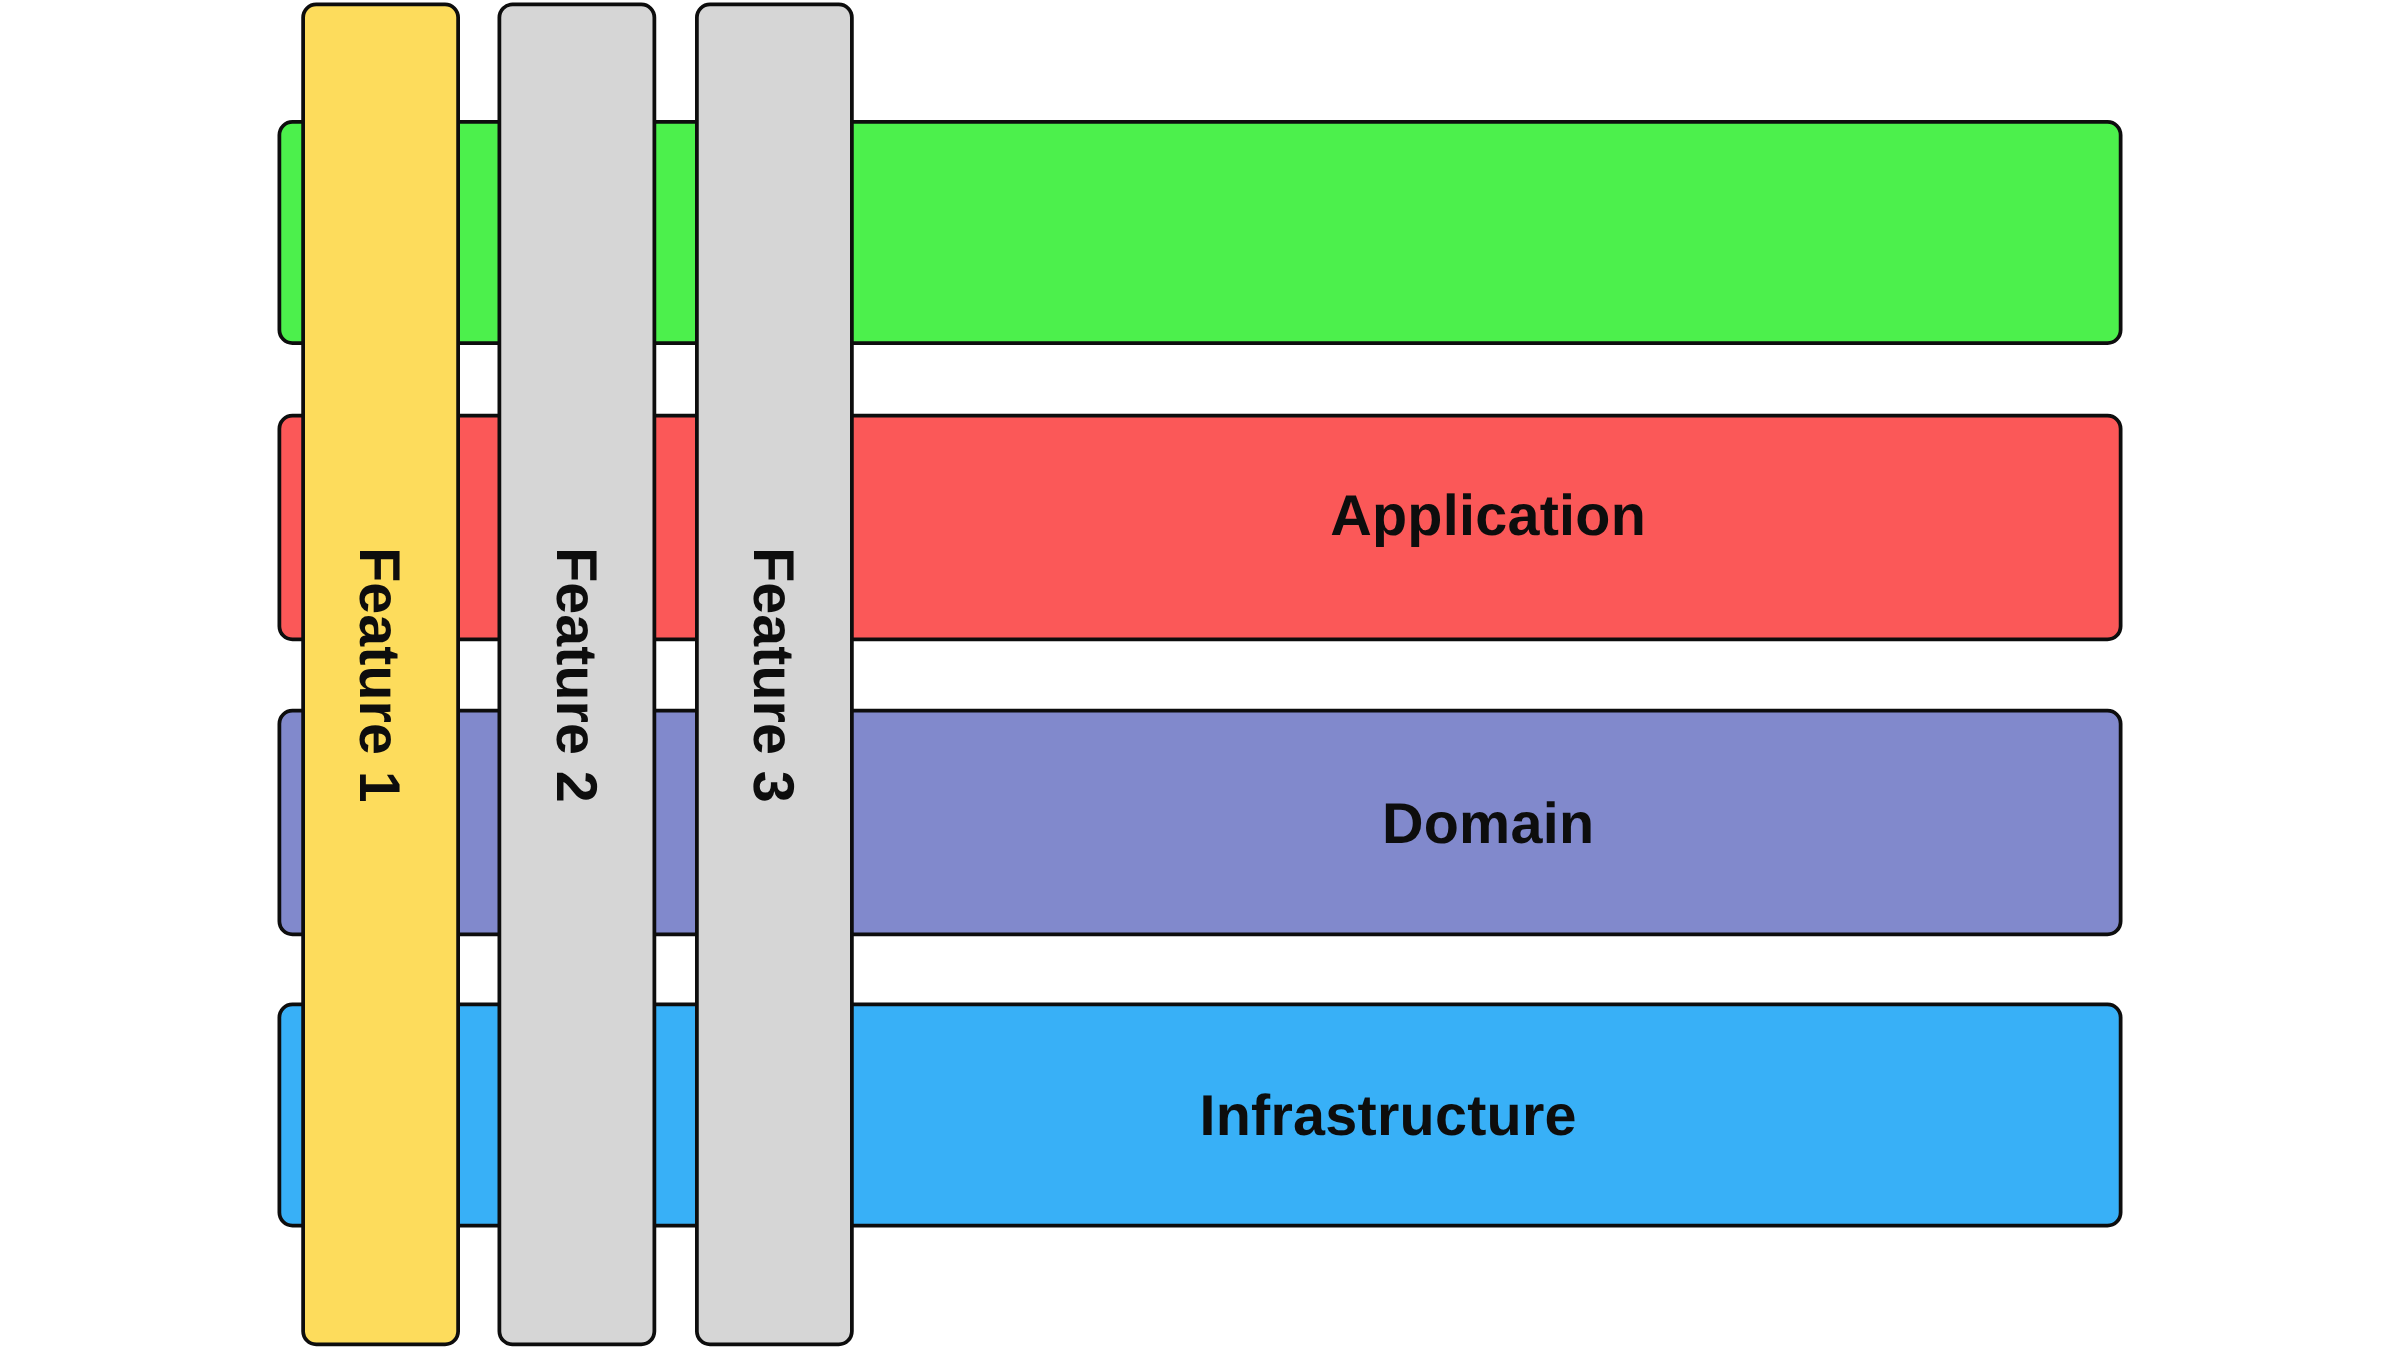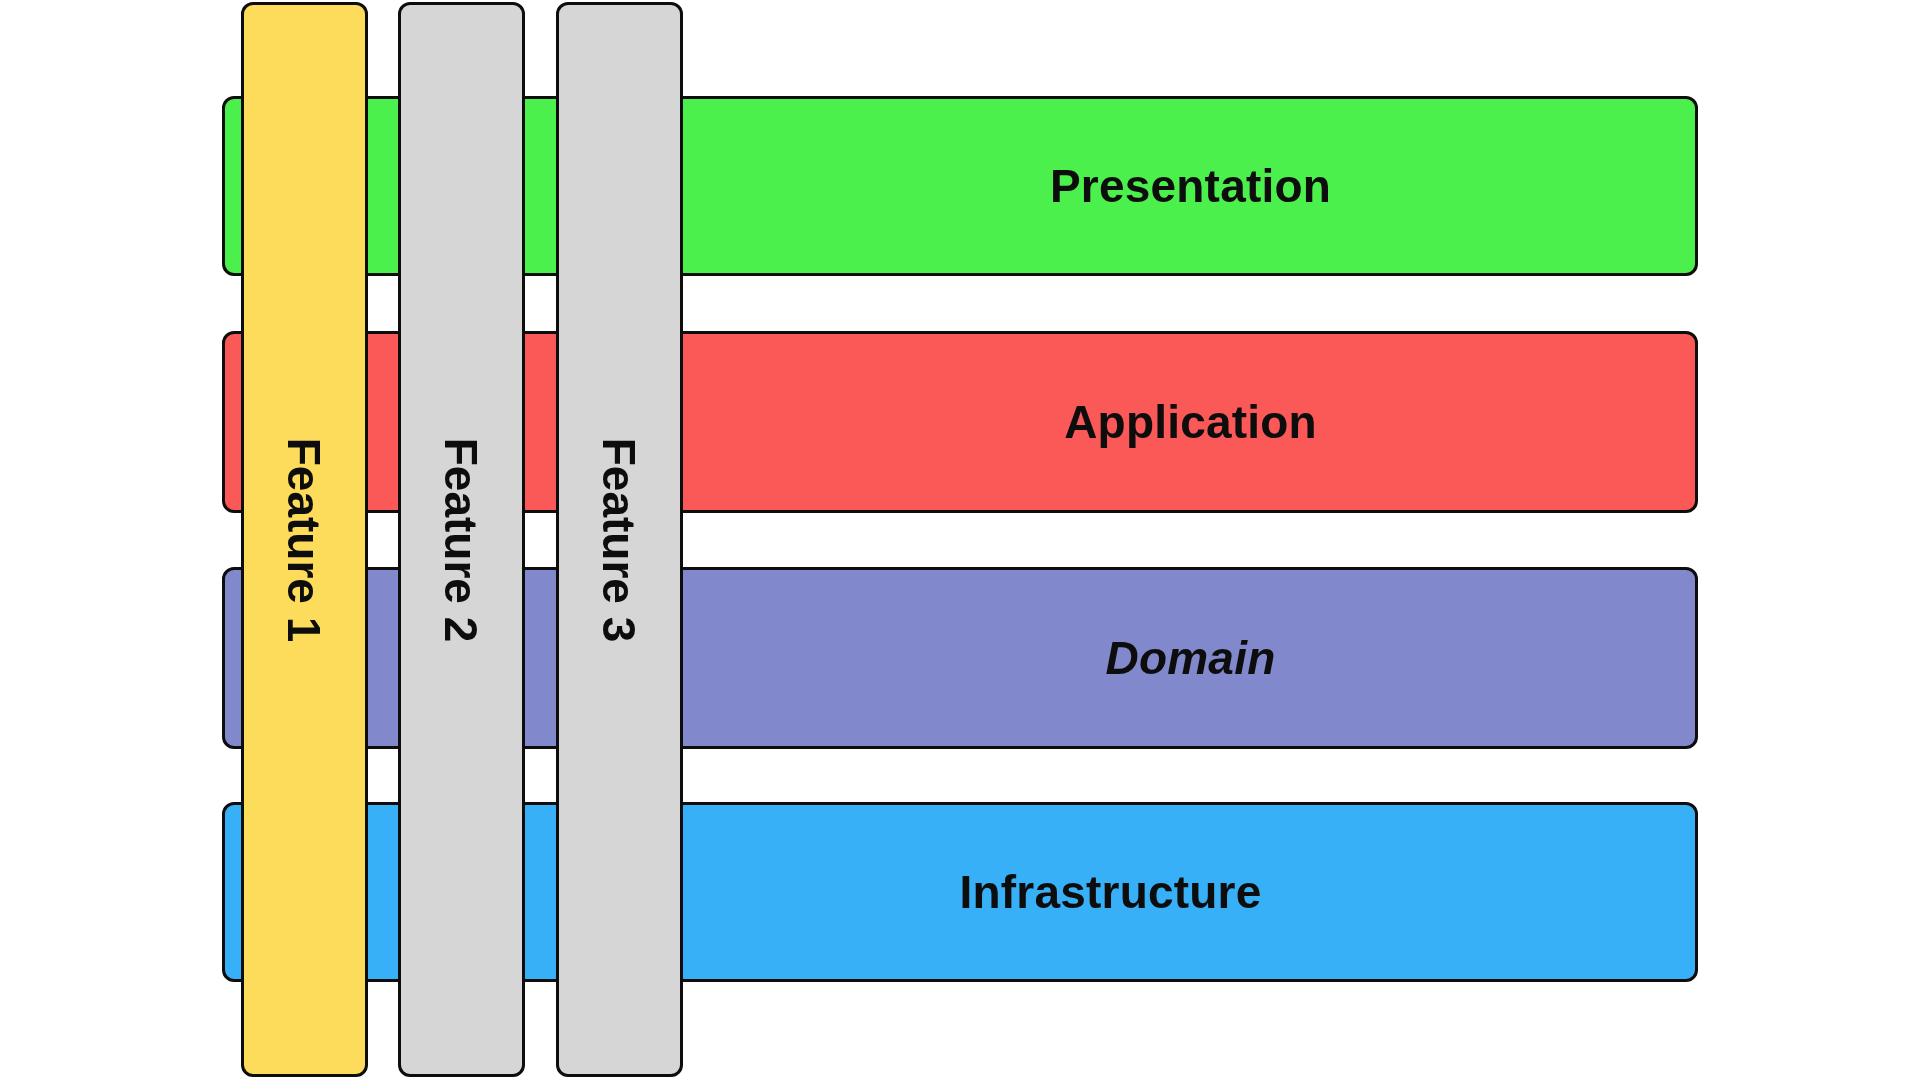--- a/index.html
+++ b/index.html
@@ -83,18 +83,17 @@
   <div class="feature-bar" id="feature-1" style="left: 241px; top: 2px; width: 127px; height: 1075px; background: rgb(253, 220, 92); border-color: rgb(13, 13, 13);">
     <span class="feature-label">Feature 1</span>
   </div>
   <div class="feature-bar" id="feature-2" style="left: 398px; top: 2px; width: 127px; height: 1075px; background: rgb(214, 214, 214); border-color: rgb(13, 13, 13);">
     <span class="feature-label">Feature 2</span>
   </div>
   <div class="feature-bar" id="feature-3" style="left: 556px; top: 2px; width: 127px; height: 1075px; background: rgb(214, 214, 214); border-color: rgb(13, 13, 13);">
     <span class="feature-label">Feature 3</span>
   </div>
 
-  <div class="layer-label" id="label-presentation" style="top: 96px; height: 180px; line-height: 180px; left: 683px; width: 1015px;">Presentation</div>
-  <div class="layer-label" id="label-application" style="top: 331px; height: 182px; line-height: 182px; left: 683px; width: 1015px;">Application</div>
-  <div class="layer-label" id="label-domain" style="top: 567px; height: 222px; line-height: 182px; left: 683px; width: 1015px; font-style: italic;">Domain</div>
+  <div class="layer-label" id="label-application" style="top: 321px; height: 182px; line-height: 182px; left: 683px; width: 1015px;">Application</div>
+  <div class="layer-label" id="label-domain" style="top: 567px; height: 222px; line-height: 182px; left: 683px; width: 1015px;">Domain</div>
   <div class="layer-label" id="label-infrastructure" style="top: 802px; height: 180px; line-height: 180px; left: 683px; width: 855px;">Infrastructure</div>
 
 </div>
 
 </body></html>

